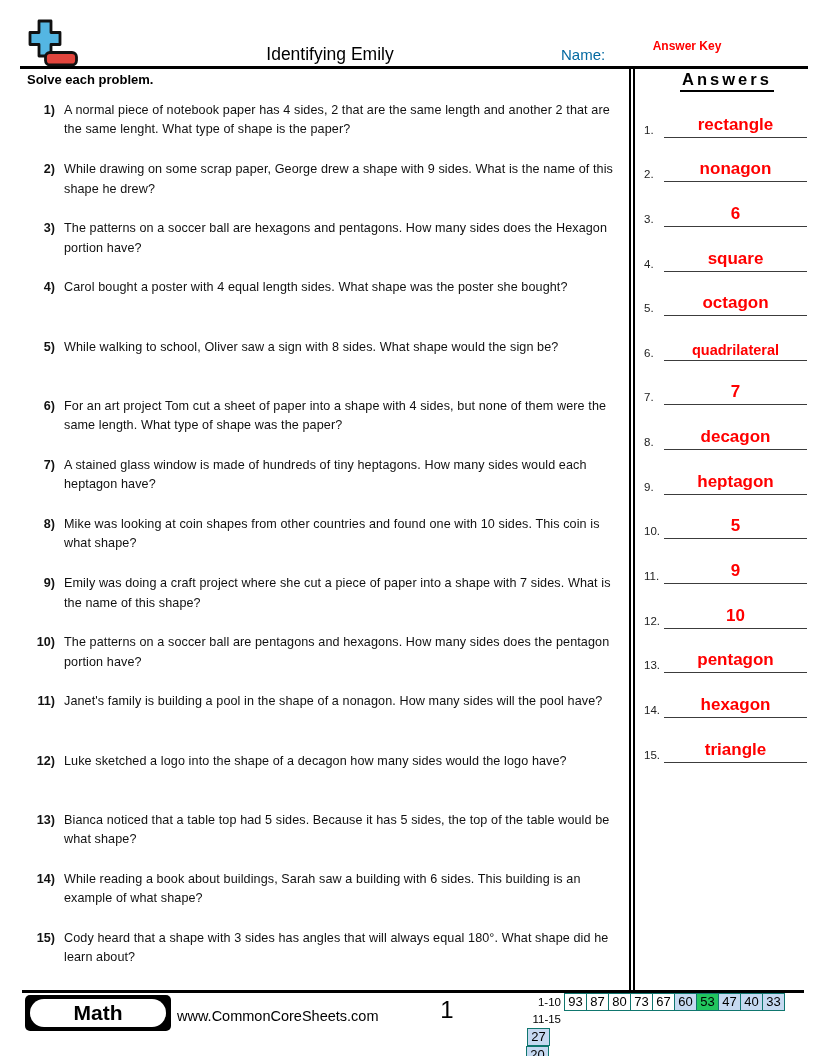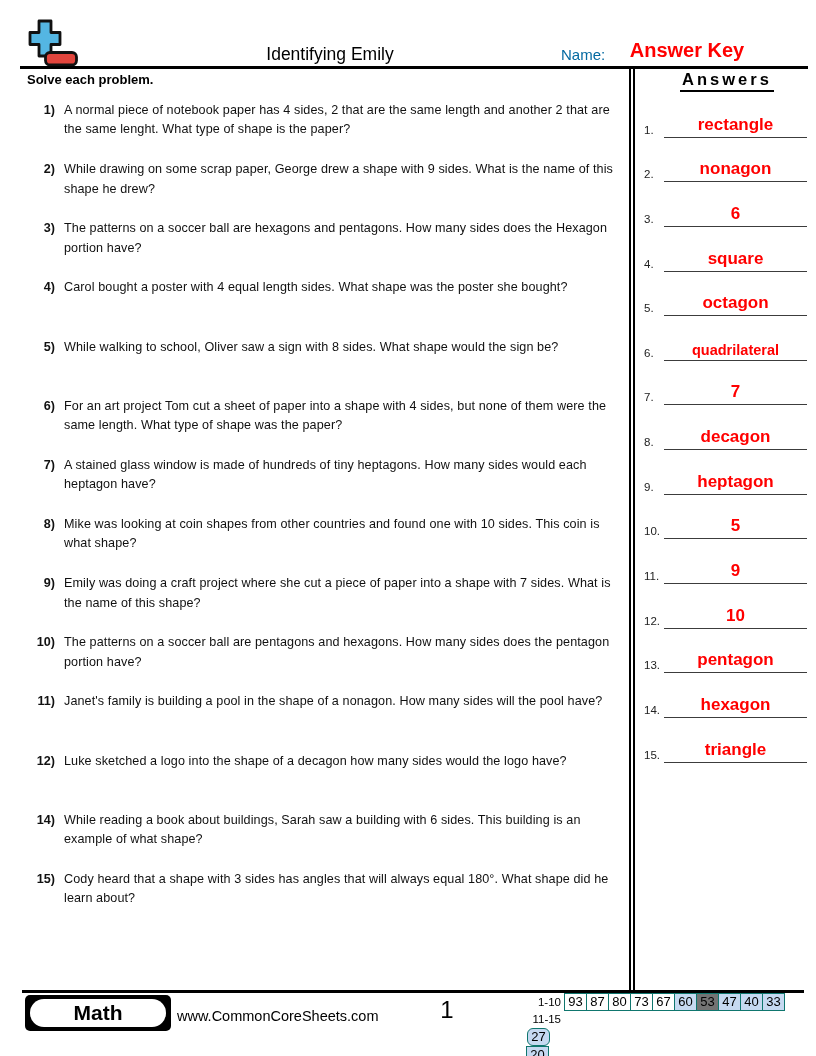--- a/index.html
+++ b/index.html
@@ -5,21 +5,21 @@
   html,body{margin:0;padding:0;background:#fff;}
   .page{position:relative;width:816px;height:1056px;background:#fff;
         font-family:"Liberation Sans",sans-serif;color:#111;overflow:hidden;}
 
   
   .logo-svg{position:absolute;left:28px;top:16px;}
   .title{position:absolute;left:130px;top:44px;width:400px;text-align:center;
          font-size:17.5px;color:#000;}
   .name-label{position:absolute;left:561px;top:46px;font-size:15px;color:#0369a1;}
   .name-value{position:absolute;left:617px;top:39px;width:140px;text-align:center;
-              font-size:20px;font-weight:bold;}
+              font-size:12px;font-weight:bold;}
   .header-rule{position:absolute;left:20px;right:8px;top:66px;height:3px;background:#000;}
   .instructions{position:absolute;left:27px;top:72px;font-size:13px;font-weight:bold;color:#000;}
 
   
   .v-divider{position:absolute;left:629px;top:67px;height:927px;width:6px;
              border-left:2px solid #000;border-right:2px solid #000;box-sizing:border-box;}
 
   
   .problems{position:absolute;left:24px;top:101px;width:606px;}
   .problem{display:flex;height:59.15px;overflow:visible;}
@@ -120,20 +120,24 @@
     </div>
     <div class="problem">
       <span class="pnum">11)</span>
       <span class="ptext">Janet's family is building a pool in the shape of a nonagon. How many sides will the pool have?</span>
     </div>
     <div class="problem">
       <span class="pnum">12)</span>
       <span class="ptext">Luke sketched a logo into the shape of a decagon how many sides would the logo have?</span>
     </div>
     <div class="problem">
+      <span class="pnum">13)</span>
+      <span class="ptext">Bianca noticed that a table top had 5 sides. Because it has 5 sides, the top of the table would be what shape?</span>
+    </div>
+    <div class="problem">
       <span class="pnum">14)</span>
       <span class="ptext">While reading a book about buildings, Sarah saw a building with 6 sides. This building is an example of what shape?</span>
     </div>
     <div class="problem">
       <span class="pnum">15)</span>
       <span class="ptext">Cody heard that a shape with 3 sides has angles that will always equal 180°. What shape did he learn about?</span>
     </div>
   </div>
 
   <div class="answers">
@@ -231,28 +235,28 @@
 
   <div class="score">
     <div class="score-row r1">
       <span class="score-label">1-10</span>
       <span class="cell">93</span>
       <span class="cell">87</span>
       <span class="cell">80</span>
       <span class="cell">73</span>
       <span class="cell">67</span>
       <span class="cell" style="background:#c6d9f1;">60</span>
-      <span class="cell" style="background:#737373;">53</span>
+      <span class="cell" style="background:#22c55e;">53</span>
       <span class="cell" style="background:#c6d9f1;">47</span>
       <span class="cell" style="background:#c6d9f1;">40</span>
       <span class="cell" style="background:#c6d9f1;">33</span>
     </div>
     <div class="score-row r2">
       <span class="score-label">11-15</span>
-      <span class="cell" style="background:#c6d9f1;border-radius:6px;">27</span>
+      <span class="cell" style="background:#c6d9f1;">27</span>
       <span class="cell" style="background:#c6d9f1;">20</span>
       <span class="cell" style="background:#c6d9f1;">13</span>
       <span class="cell" style="background:#c6d9f1;">7</span>
       <span class="cell" style="background:#c6d9f1;">0</span>
     </div>
   </div>
 
 </div>
 
 </body></html>

